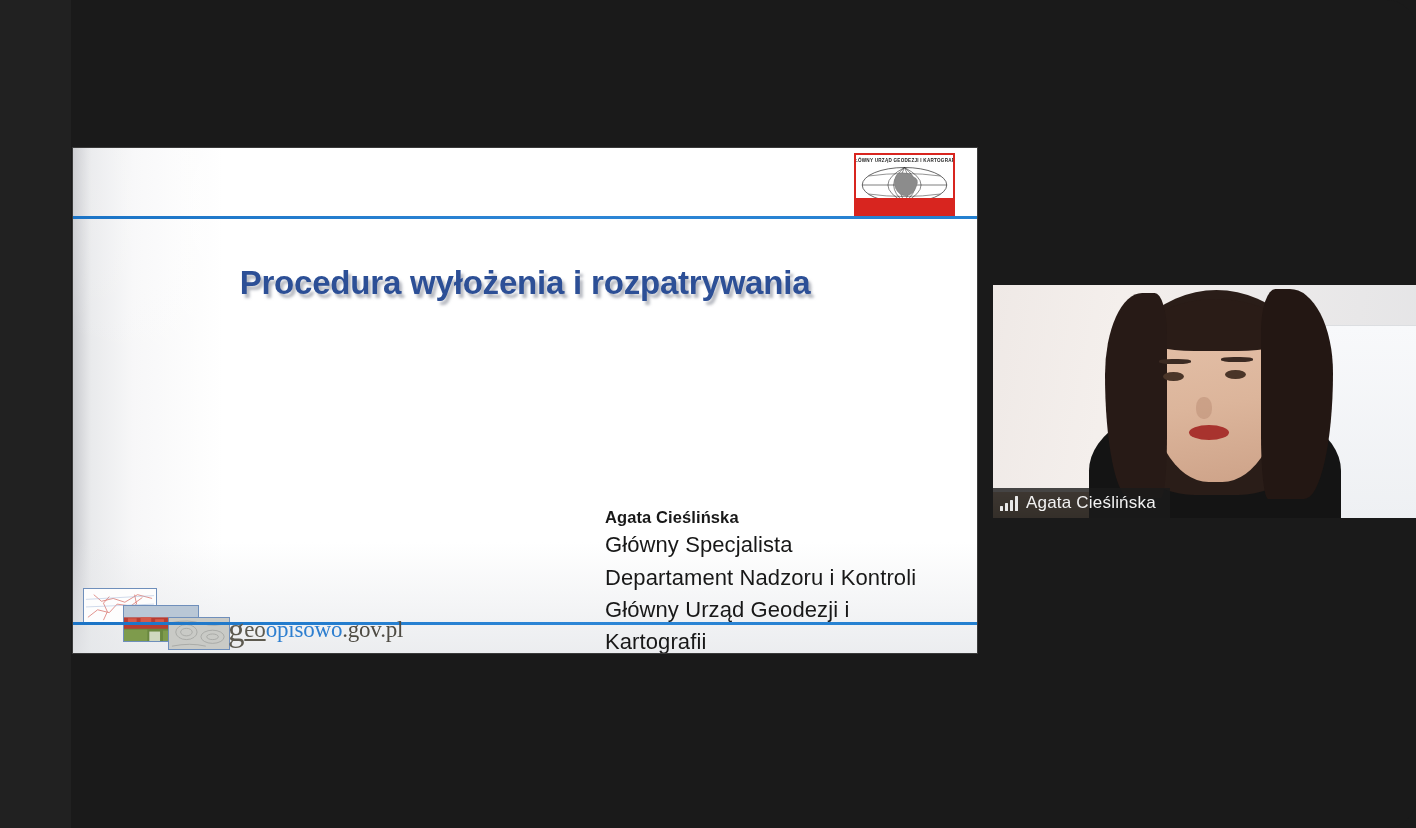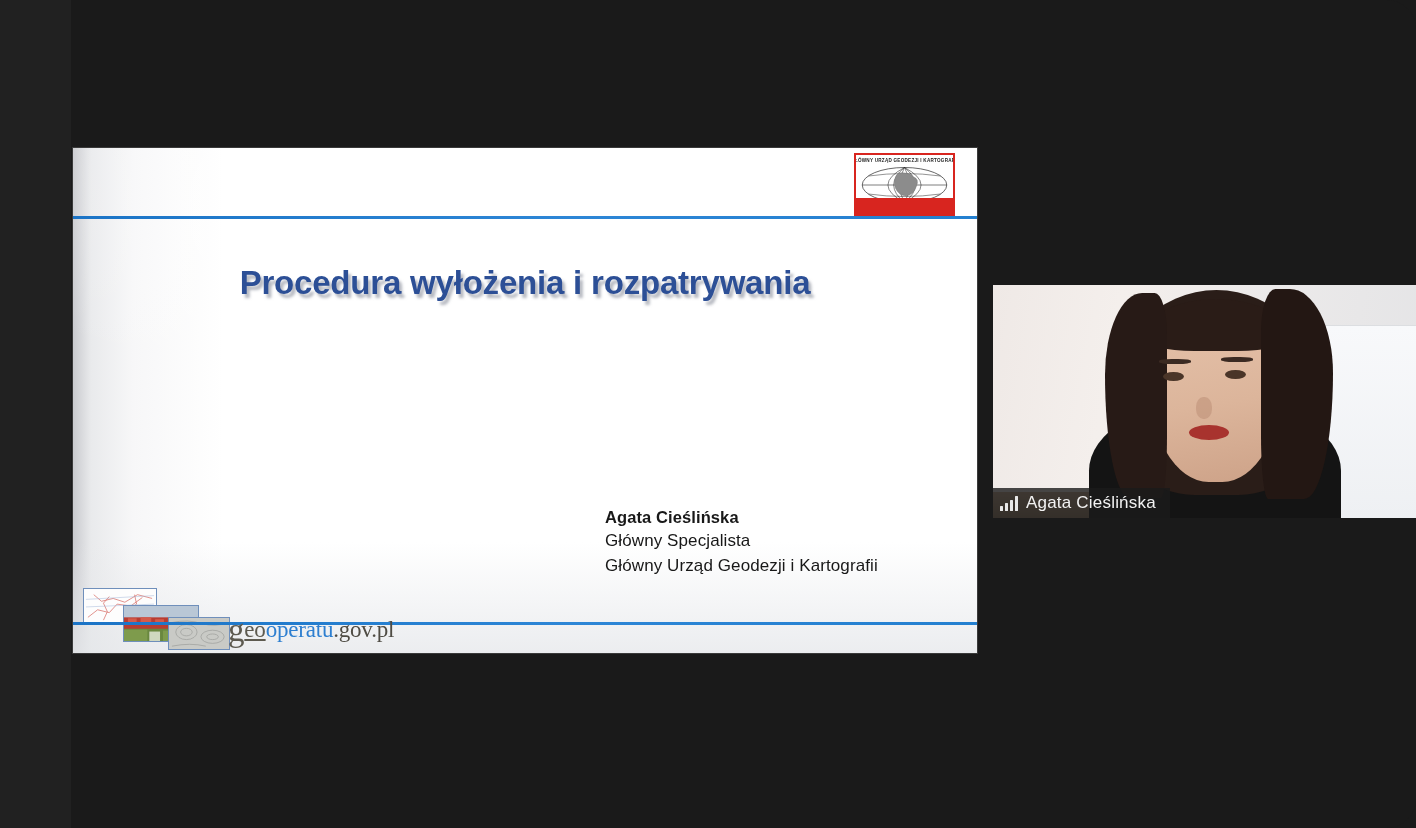--- a/index.html
+++ b/index.html
@@ -72,21 +72,21 @@
     text-shadow:3px 4px 3px rgba(120,126,140,0.55);
   }
   .slide-title .ln { display:block; }
 
   
   .presenter {
     position:absolute; left:532px; top:357px; width:330px;
     color:#181818; line-height:1.47;
   }
   .presenter .nm { font-size:16.5px; font-weight:bold; letter-spacing:.1px; }
-  .presenter .rw { font-size:17px; letter-spacing:.1px; }
+  .presenter .rw { font-size:22px; letter-spacing:.1px; }
 
   
   .footer-thumbs { position:absolute; left:5px; top:440px; width:160px; height:62px; }
   .thumb { position:absolute; border:1.5px solid #6f8fbb; overflow:hidden; }
   .thumb-map   { left:5px;  top:0px;  width:74px; height:36px; background:#fdfdfd; }
   .thumb-aero  { left:45px; top:17px; width:76px; height:37px; }
   .thumb-terr  { left:90px; top:29px; width:62px; height:33px; background:#c7c8c5; }
 
   .geoportal-wordmark {
     position:absolute; left:155px; top:469px;
@@ -197,20 +197,21 @@
 
     <div class="rule-top"></div>
 
     <div class="slide-title">
       <span class="ln">Procedura wyłożenia i rozpatrywania</span>
     </div>
 
     <div class="presenter">
       <div class="nm">Agata Cieślińska</div>
       <div class="rw">Główny Specjalista</div>
+      <div class="rw">Departament Nadzoru i Kontroli</div>
       <div class="rw">Główny Urząd Geodezji i Kartografii</div>
     </div>
 
     <div class="footer-thumbs">
       <div class="thumb thumb-map">
         <svg viewBox="0 0 74 36" preserveAspectRatio="none" width="100%" height="100%">
           <rect width="74" height="36" fill="#fdfdfd"></rect>
           <g stroke="#d9736c" stroke-width="0.8" fill="none">
             <path d="M4 30 L14 22 L26 25 L34 16 L48 18 L60 9"></path>
             <path d="M10 6 L18 13 L30 10 L42 14 L55 6 L70 10"></path>
@@ -255,21 +256,21 @@
             <path d="M2 5 Q20 1 34 6 Q48 10 60 5"></path>
             <path d="M3 30 Q22 26 38 30"></path>
           </g>
         </svg>
       </div>
     </div>
 
     <div class="rule-bottom"></div>
 
     <div class="geoportal-wordmark">
-      <span class="g-big">g</span><span class="w-geo">eo</span><span class="w-portal">operatu</span><span class="w-gov">.gov.pl</span>
+      <span class="g-big">g</span><span class="w-geo">eo</span><span class="w-portal">opisowo</span><span class="w-gov">.gov.pl</span>
     </div>
 
   </div>
 
   <div class="video-tile">
     <div class="vt-wall"></div>
 
     <div class="vt-whiteboard">
       <div class="vt-wb-mark" style="left:22px; top:30px; width:26px; height:30px;"></div>
       <div class="vt-wb-mark" style="left:58px; top:22px; width:14px; height:34px;"></div>

